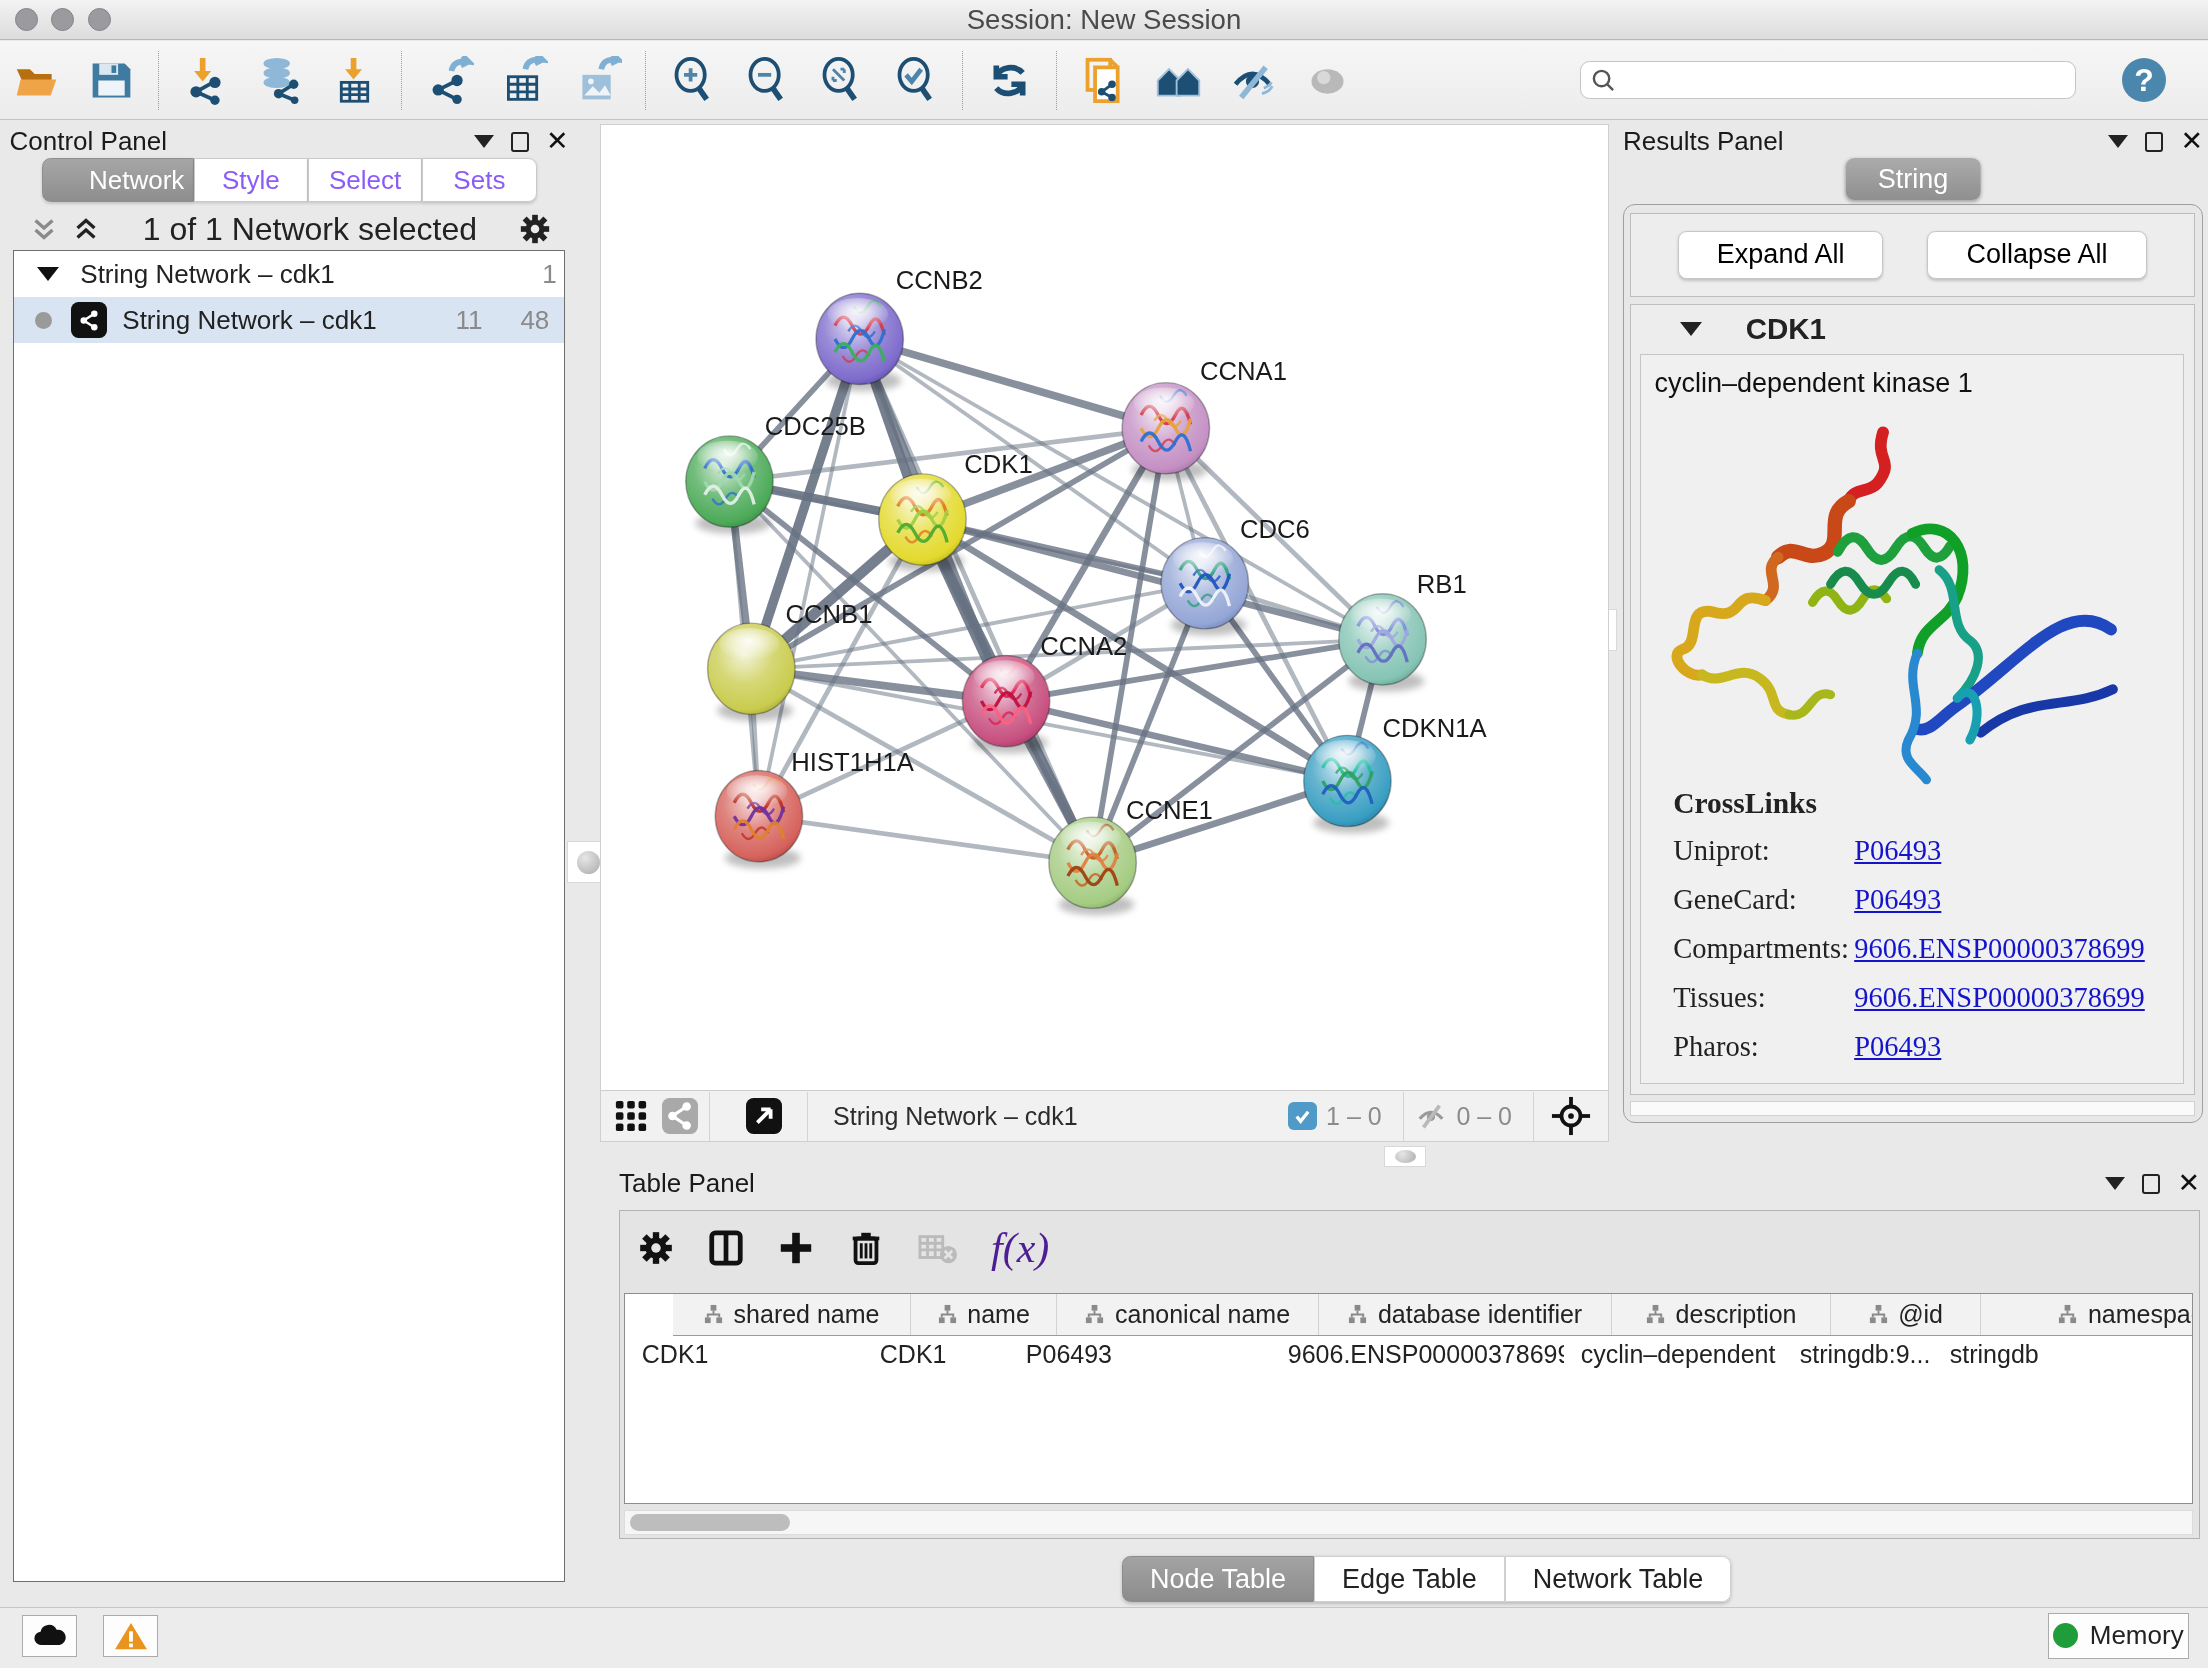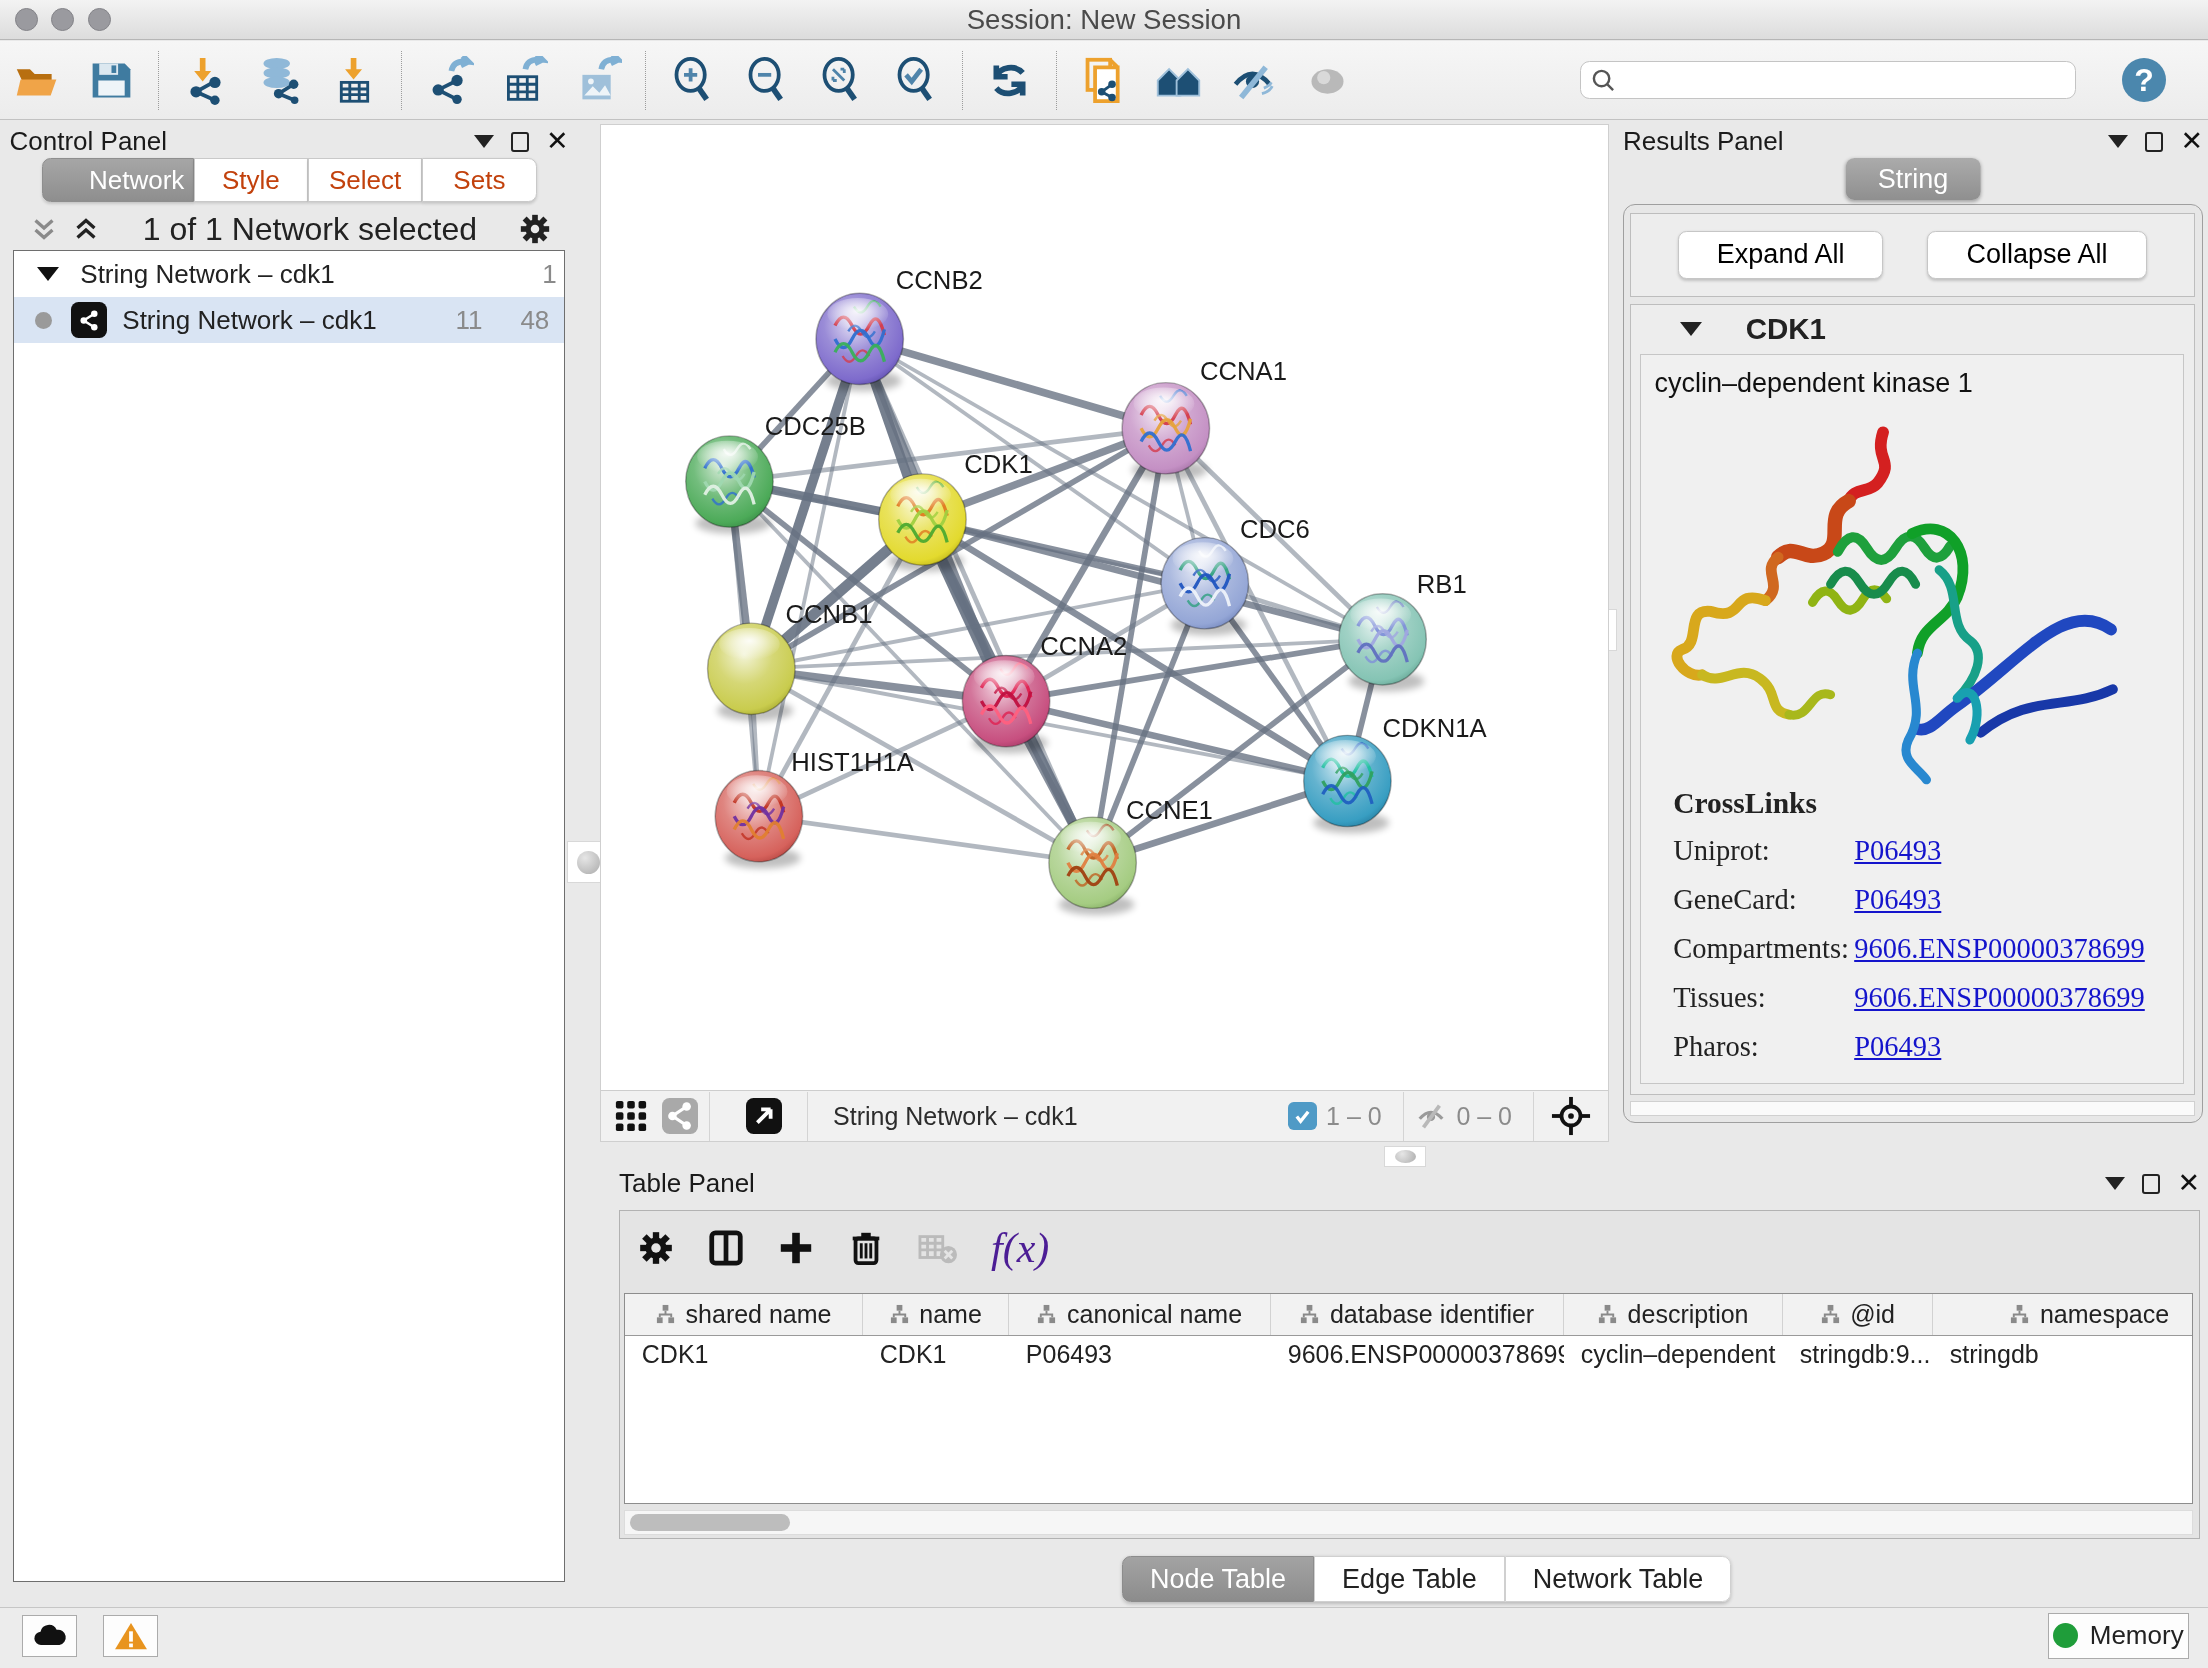--- a/index.html
+++ b/index.html
@@ -31,21 +31,21 @@
   
   .panel-head { display:flex; align-items:center; font-size:26px; color:#1a1a1a; }
   .panel-head .spacer { flex:1; }
   .tri-down { width:0; height:0; border-left:10.5px solid transparent; border-right:10.5px solid transparent; border-top:13.3px solid #222; }
   .float-box { width:18px; height:20px; border:2.9px solid #222; border-radius:2.9px; margin:0 17px; }
   .close-x { font-size:27px; font-weight:bold; color:#111; line-height:1; }
 
   
   #control-panel { position:absolute; left:9.5px; top:126px; width:559px; height:1459px; }
   #cp-tabs { position:absolute; left:32px; top:32px; width:495px; height:44px; display:flex; }
-  .seg { flex:1; border:1px solid #c9c9c9; background:#fff; color:#c2410c; font-size:26px;
+  .seg { flex:1; border:1px solid #c9c9c9; background:#fff; color:#8b5cf6; font-size:26px;
     display:flex; align-items:center; justify-content:center; box-shadow:0 1.9px 2.9px rgba(0,0,0,.15); }
   .seg:first-child { border-radius:8.6px 0 0 8.6px;padding-left:38px; }
   .seg:last-child { border-radius:0 8.6px 8.6px 0;text-align:center; }
   .seg.active { background:linear-gradient(#a6a6a6,#8e8e8e); color:#fff; border-color:#8e8e8e; }
   #cp-info { position:absolute; left:5.7px; top:84px; width:548px; height:38px; display:flex; align-items:center; font-size:32px; }
   #cp-info .label { flex:1; text-align:center; }
   #tree-box { position:absolute; left:3.8px; top:124px; width:552px; height:1332px; background:#fff; border:1.9px solid #6e6e6e; }
   .tree-row { height:46px; display:flex; align-items:center; font-size:26px; }
   .tree-row .count { color:#8a8a8a; margin-right:7.6px; }
   .tree-row.selected { background:#d9e4f3; }
@@ -89,21 +89,21 @@
   .cl-row .cl-label { width:181px; }
   .cl-row a { color:#1414cc; text-decoration:underline; }
   #rp-scrollstrip { position:absolute; left:5.7px; top:896px; width:565px; height:15px; background:#fafafa; border:1px solid #d0d0d0; }
 
   
   #table-panel { position:absolute; left:619px; top:1168px; width:1581px; height:434px; }
   #tp-box { position:absolute; left:0; top:42px; width:1581px; height:329px; background:#e4e4e4; border:1.9px solid #b2b2b2; }
   #tp-toolbar { height:74px; display:flex; align-items:center; padding-left:17px; gap:32px; }
   #fx-label { font-family:"Liberation Serif","DejaVu Serif",serif; font-style:italic; font-size:42px; color:#4c1d95; }
   #tp-table { position:absolute; left:3.8px; top:82px; width:1569px; height:211px; background:#fff; border:1.9px solid #8d8d8d; overflow:hidden; }
-  #tp-header { display:flex; height:42px; background:#f2f2f2; border-bottom:1.9px solid #9a9a9a; }
+  #tp-header { display:flex; height:42px; background:#f2f2f2; border-bottom:1.9px solid #9a9a9a;margin-left:48px; }
   .th { display:flex; align-items:center; justify-content:center; gap:9.5px; font-size:25px; border-right:1px solid #d2d2d2; flex:none; }
   #tp-row { display:flex; height:38px; }
   .td { font-size:25px; padding:3.8px 0 0 17px; flex:none; white-space:nowrap; overflow:hidden; }
   #tp-scroll { position:absolute; left:3.8px; top:299px; width:1569px; height:25px; background:#f6f6f6; border:1px solid #dcdcdc; }
   #tp-thumb { position:absolute; left:5.7px; top:2.9px; width:160px; height:17px; border-radius:8.6px; background:#bdbdbd; }
   #table-tabs { position:absolute; left:503px; top:388px; display:flex; height:46px; box-shadow:0 1.9px 3.8px rgba(0,0,0,.2); border-radius:8.6px; }
   .ttab { padding:0 27px; display:flex; align-items:center; font-size:27px; background:#fff; border:1px solid #d0d0d0; }
   .ttab:first-child { border-radius:8.6px 0 0 8.6px; }
   .ttab:last-child { border-radius:0 8.6px 8.6px 0; }
   .ttab.active { background:linear-gradient(#a3a3a3,#8c8c8c); color:#fff; border-color:#8c8c8c; }

